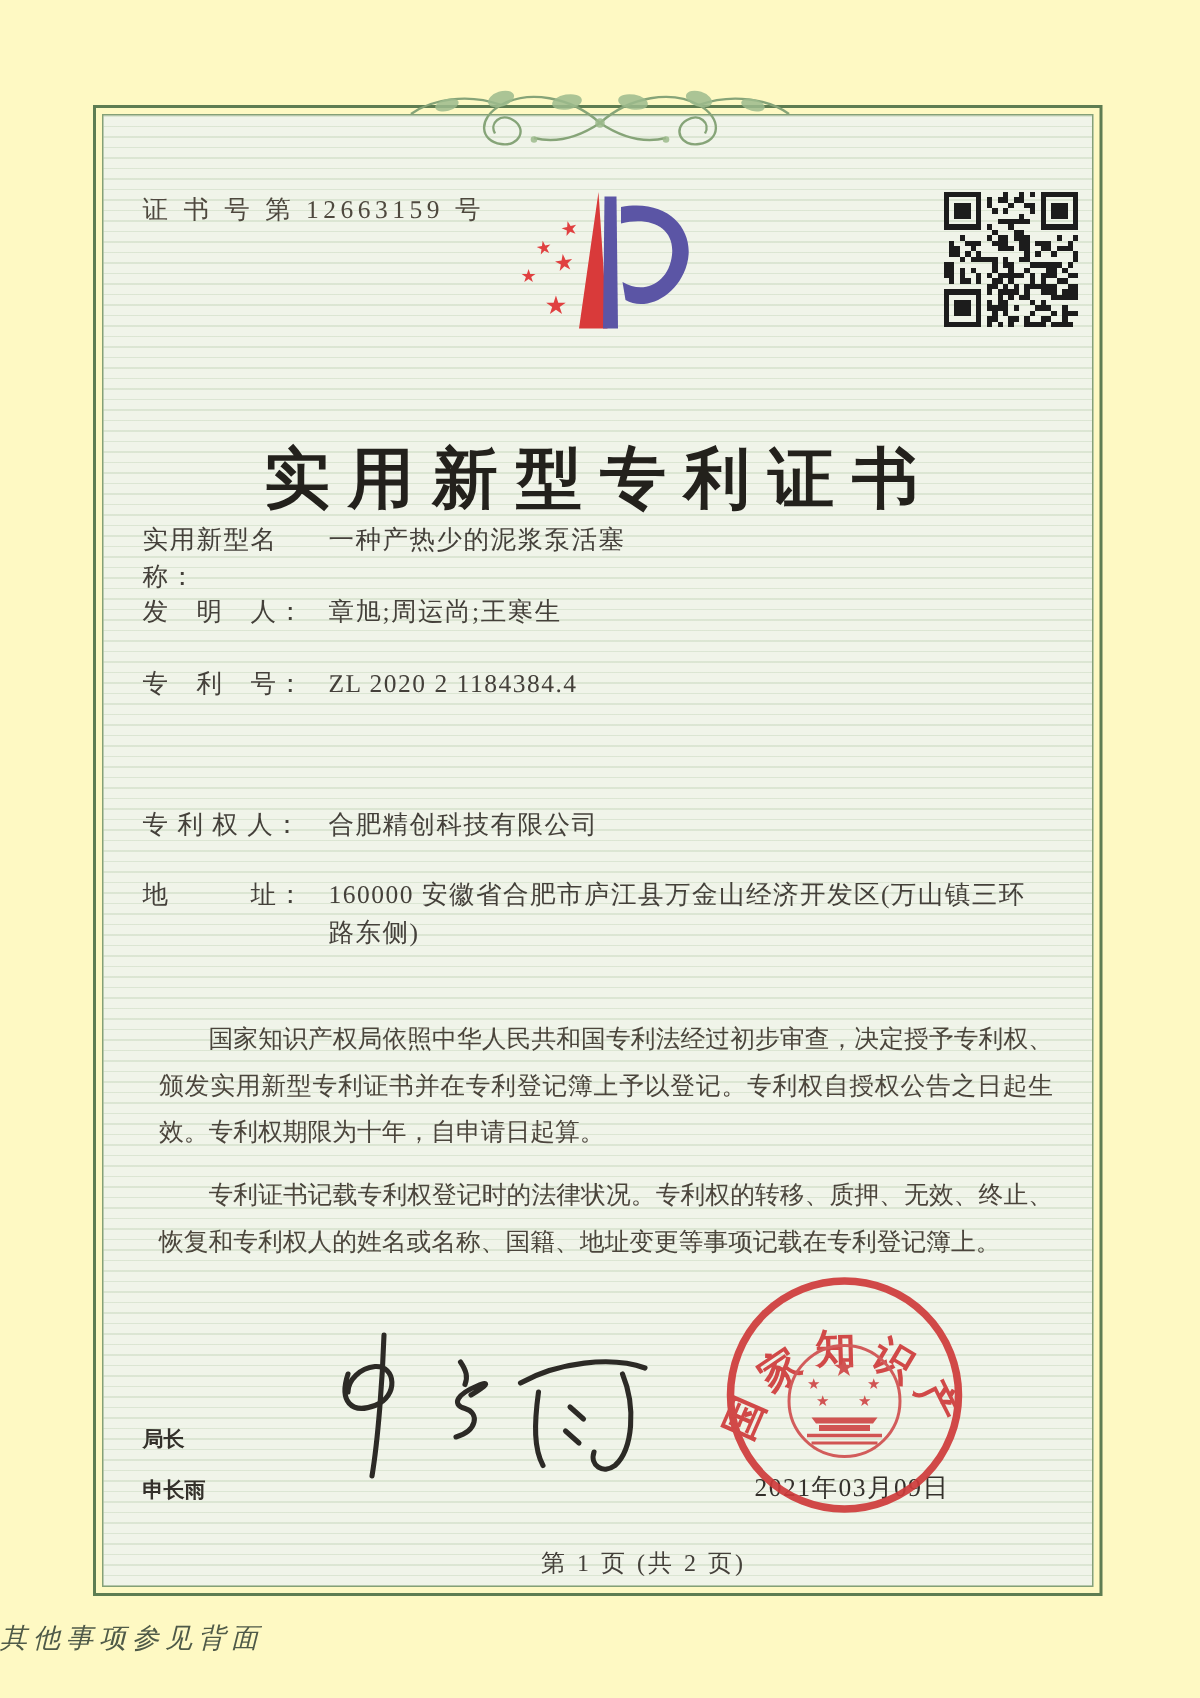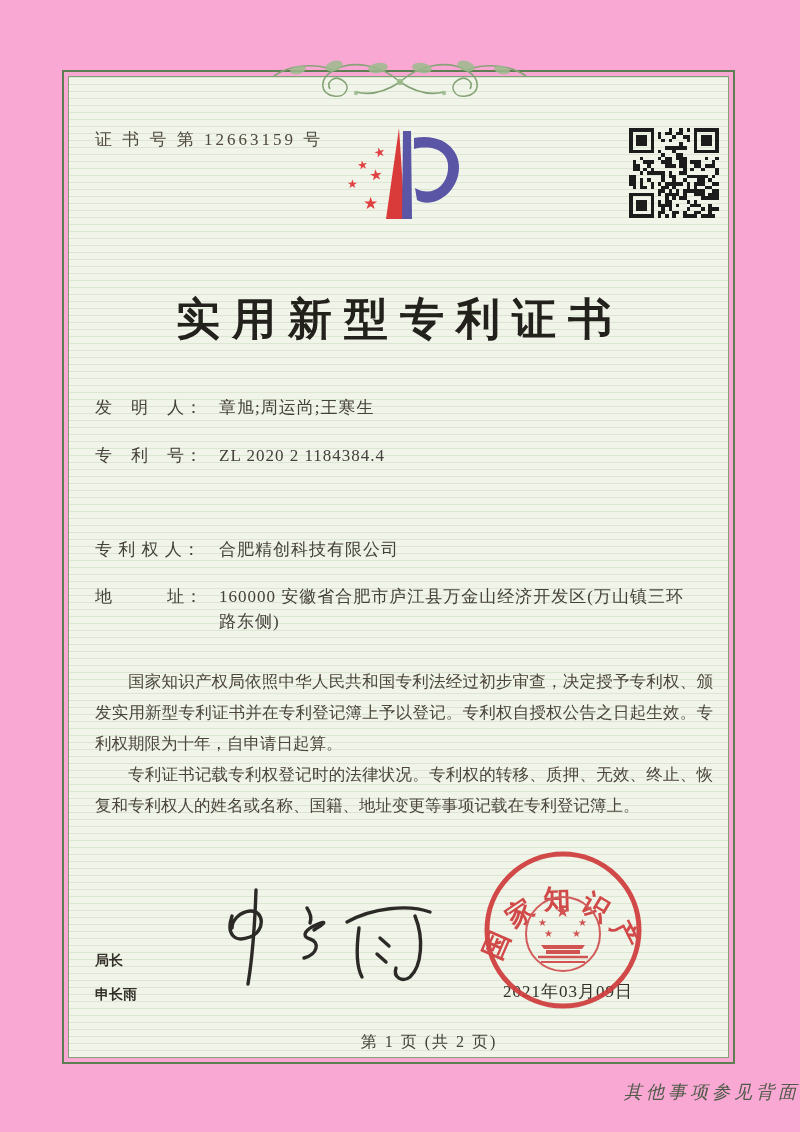--- a/index.html
+++ b/index.html
@@ -1,18 +1,18 @@
 <!DOCTYPE html>
 <html><head>
 <meta charset="utf-8">
 <style>
   html,body{margin:0;padding:0;background:#ffffff;}
   .page{
     position:relative;width:800px;height:1132px;overflow:hidden;
-    background:#f9a8d4;
+    background:#fef9c3;
     font-family:"Liberation Serif","DejaVu Serif",serif;
     color:#3a372f;
   }
   
   .frame-outer{
     position:absolute;left:62px;top:70px;width:673px;height:994px;
     border:2.5px solid #5e7d52;box-sizing:border-box;
   }
   .frame-inner{
     position:absolute;left:4px;top:4px;right:4px;bottom:4px;
@@ -37,34 +37,34 @@
     position:absolute;left:95px;width:620px;font-size:17px;color:#44403a;
     letter-spacing:1px;line-height:1.45;
   }
   .field-label{display:inline-block;width:124px;vertical-align:top;}
   .field-value{display:inline-block;vertical-align:top;max-width:480px;}
   .grant-no{position:absolute;left:480px;top:0;font-size:17px;letter-spacing:1px;}
   .paras{
     position:absolute;left:95px;top:666px;width:618px;
     font-size:16.5px;line-height:31px;color:#4b453c;text-align:justify;
   }
-  .paras p{margin:0;text-indent:2em;}
+  .paras p{margin:11px;text-indent:2em;}
   .sig-labels{position:absolute;left:95px;top:944px;font-size:14px;color:#34312b;line-height:34px;font-weight:bold;}
   .signature{position:absolute;left:212px;top:880px;}
   .seal-date{
     position:absolute;left:488px;top:980px;width:160px;text-align:center;
     font-size:17px;letter-spacing:1px;color:#33302b;z-index:1;
   }
   .seal{position:absolute;left:478px;top:850px;z-index:2;opacity:0.92;}
   .page-info{
     position:absolute;left:0;top:1032px;width:800px;text-align:center;
     font-size:16px;letter-spacing:2px;color:#44403a;padding-left:29px;
   }
   .back-note{
-    position:absolute;left:0;top:1080px;width:800px;text-align:right;
+    position:absolute;left:0;top:1080px;width:800px;text-align:left;
     font-size:18px;letter-spacing:4px;color:#4f5a48;font-style:italic;
   }
 </style>
 </head>
 <body>
 
 <div class="page">
 
   <div class="frame-outer">
     <div class="frame-inner"></div>
@@ -406,20 +406,23 @@
       <rect x="17" y="24" width="1" height="1" fill="#1c1c1c"></rect>
       <rect x="18" y="24" width="1" height="1" fill="#1c1c1c"></rect>
       <rect x="20" y="24" width="1" height="1" fill="#1c1c1c"></rect>
       <rect x="21" y="24" width="1" height="1" fill="#1c1c1c"></rect>
       <rect x="22" y="24" width="1" height="1" fill="#1c1c1c"></rect>
       <rect x="23" y="24" width="1" height="1" fill="#1c1c1c"></rect>
     </svg>
 
   <div class="title">实用新型专利证书</div>
 
+  <div class="field-row" style="top:348px">
+    <span class="field-label">实用新型名称：</span><span class="field-value">一种产热少的泥浆泵活塞</span>
+  </div>
   <div class="field-row" style="top:396px">
     <span class="field-label">发　明　人：</span><span class="field-value">章旭;周运尚;王寒生</span>
   </div>
   <div class="field-row" style="top:444px">
     <span class="field-label">专　利　号：</span><span class="field-value">ZL 2020 2 1184384.4</span>
   </div>
   <div class="field-row" style="top:538px">
     <span class="field-label">专 利 权 人：</span><span class="field-value">合肥精创科技有限公司</span>
   </div>
   <div class="field-row" style="top:585px">

